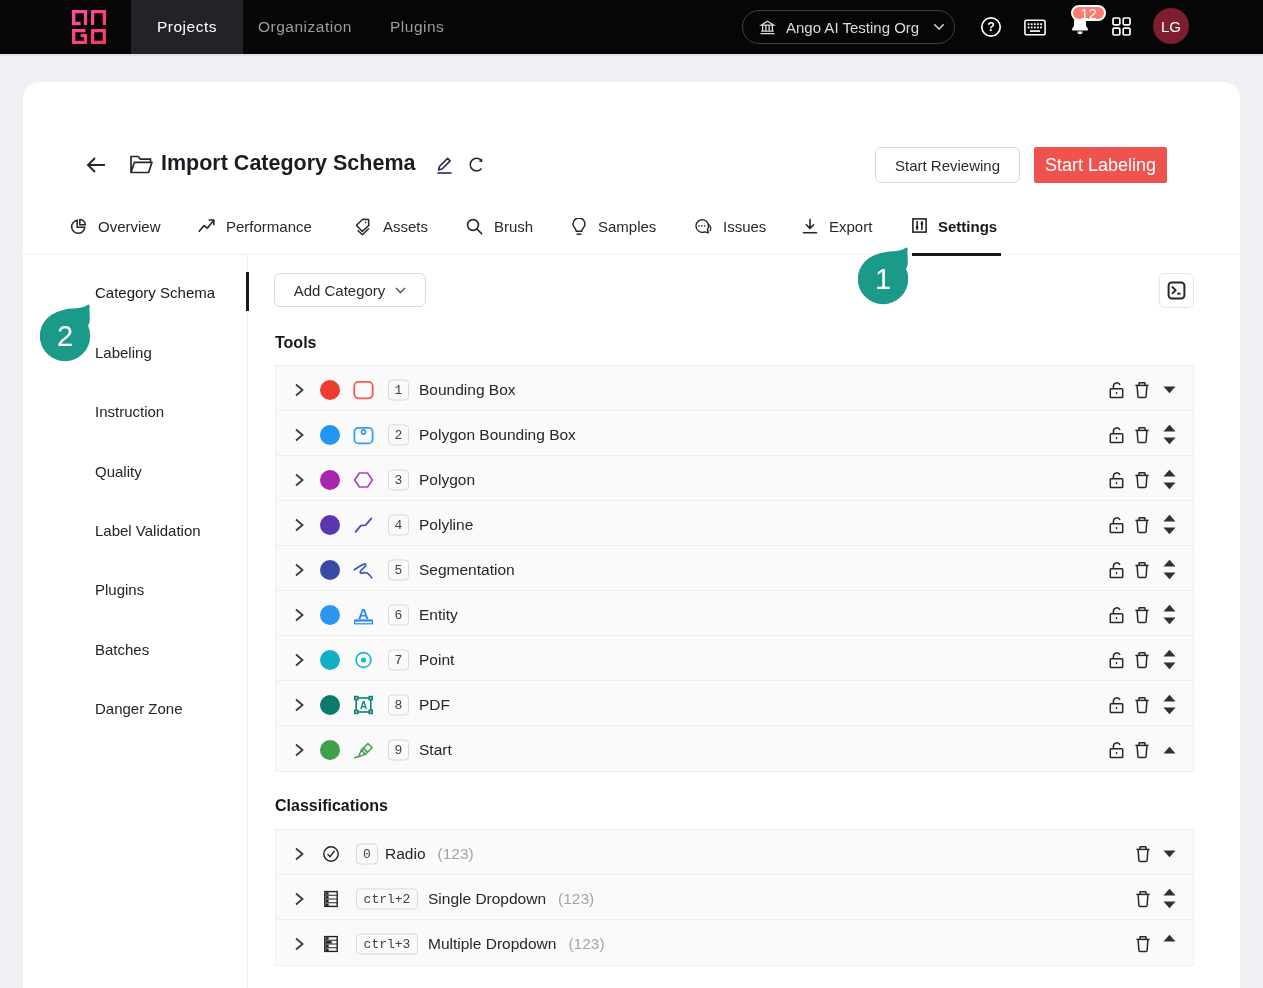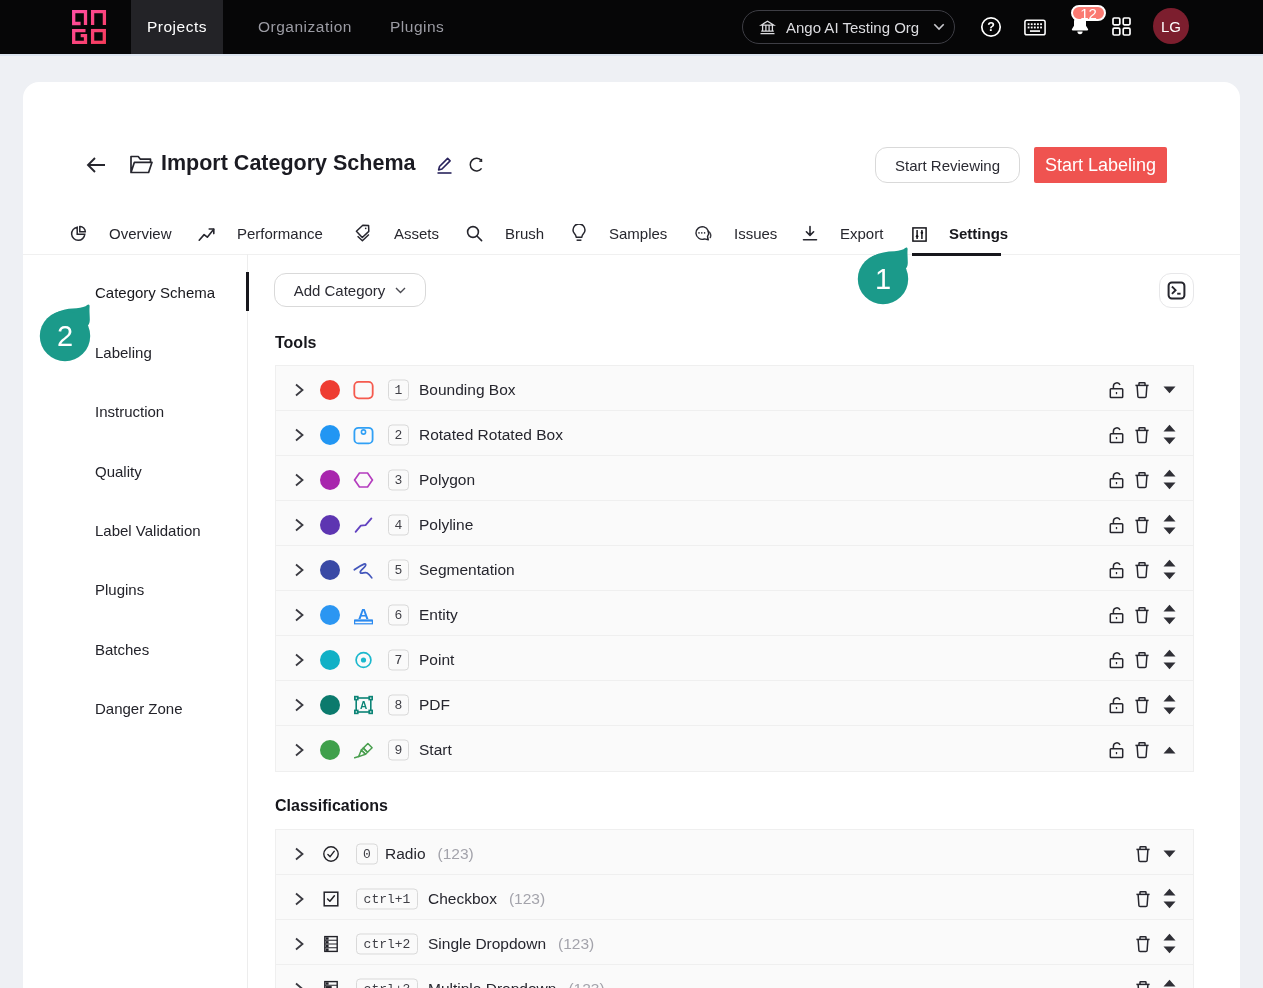--- a/index.html
+++ b/index.html
@@ -1,24 +1,24 @@
 <!DOCTYPE html>
 <html><head><meta charset="utf-8">
 <style>
 *{margin:0;padding:0;box-sizing:border-box}
 html,body{width:1263px;height:988px;overflow:hidden;background:#eef0f4;font-family:"Liberation Sans",sans-serif}
 .abs{position:absolute}
 #nav{position:absolute;left:0;top:0;width:1263px;height:54px;background:#060607}
-#nav .tab-active{position:absolute;left:131px;top:0;width:92px;height:54px;background:#232327;color:#fff;font-size:15.5px;font-weight:500;letter-spacing:.5px;display:flex;align-items:center;justify-content:center}
+#nav .tab-active{position:absolute;left:131px;top:0;width:112px;height:54px;background:#232327;color:#fff;font-size:15.5px;font-weight:500;letter-spacing:.5px;display:flex;align-items:center;justify-content:center}
 .navlink{position:absolute;top:0;height:54px;display:flex;align-items:center;color:#9b9ba3;font-size:15.5px;letter-spacing:.5px}
 #orgpill{position:absolute;left:742px;top:10px;width:213px;height:34px;border:1px solid #3d3d44;border-radius:17px;display:flex;align-items:center;color:#dcdce0;font-size:15px}
 #card{position:absolute;left:23px;top:82px;width:1217px;height:940px;background:#fff;border-radius:16px}
-.btn1{position:absolute;border:1px solid #d9d9d9;background:#fff;border-radius:12px;font-size:15px;color:#2b2b33;display:flex;align-items:center;justify-content:center}
+.btn1{position:absolute;border:1px solid #d9d9d9;background:#fff;border-radius:6px;font-size:15px;color:#2b2b33;display:flex;align-items:center;justify-content:center}
 .btn2{position:absolute;background:#ef5350;border-radius:2px;font-size:18px;color:#fff;display:flex;align-items:center;justify-content:center}
-.tabitem{position:absolute;top:136px;height:24px;display:flex;align-items:flex-end;gap:22px;font-size:15px;color:#27272e}
+.tabitem{position:absolute;top:136px;height:24px;display:flex;align-items:flex-start;gap:11px;font-size:15px;color:#27272e}
 .tabitem svg{flex:0 0 auto}
 #tabline{position:absolute;left:0;top:171.5px;width:1217px;height:1px;background:#f0f0f0}
 #tabunderline{position:absolute;left:889px;top:170.5px;width:89px;height:3px;background:#17171c}
 .side{position:absolute;left:72px;height:22px;display:flex;align-items:center;font-size:15px;color:#23232a;white-space:nowrap}
 #sideborder{position:absolute;left:224px;top:172px;width:1px;height:768px;background:#ededed}
 #sideactive{position:absolute;left:223px;top:190px;width:3px;height:39px;background:#17171c}
 .h2{position:absolute;left:252px;font-size:16px;font-weight:700;color:#17171c}
 .tbl{position:absolute;left:252px;width:919px;background:#fafafa;border:1px solid #efefef}
 .row{position:relative;width:100%;height:45px;border-bottom:1px solid #efefef}
 .row:last-child{border-bottom:none}
@@ -230,21 +230,21 @@
       <div class="row">
         <svg class="rc" style="left:17.5px" width="10" height="14" viewBox="0 0 10 14" fill="none">
           <path d="M2 1.5 L8.5 7 L2 12.5" stroke="#3a3a41" stroke-width="1.8"></path>
         </svg>
         <span class="rc dot" style="left:43.7px;background:#2196f3"></span>
         <svg class="rc" style="left:76.7px" width="21" height="20" viewBox="0 0 21 20" fill="none">
           <rect x="1.4" y="2.8" width="18.2" height="15.6" rx="4" stroke="#31a0f5" stroke-width="1.8"></rect>
           <circle cx="10.5" cy="7" r="2.1" fill="#fafafa" stroke="#31a0f5" stroke-width="1.6"></circle>
         </svg>
         <div class="kbd" style="left:112px;width:21px">2</div>
-        <div class="tname" style="left:143px">Rotated Rotated Box</div>
+        <div class="tname" style="left:143px">Polygon Bounding Box</div>
         <svg class="rc" style="left:831.5px" width="17" height="18" viewBox="0 0 17 18" fill="none" stroke="#26262e" stroke-width="1.5">
           <rect x="2.3" y="7.8" width="12.4" height="8.7" rx="0.8"></rect>
           <path d="M5.4 7.8 V5.2 A3.4 3.4 0 0 1 12 4.1"></path>
           <path d="M8.5 11 V13.2" stroke-width="1.3"></path>
         </svg>
         <svg class="rc" style="left:858px" width="16" height="18" viewBox="0 0 16 18" fill="none" stroke="#26262e" stroke-width="1.5">
           <path d="M1.4 4.4 H14.6"></path>
           <path d="M5 4.2 V2.3 A0.6 0.6 0 0 1 5.6 1.7 H10.4 A0.6 0.6 0 0 1 11 2.3 V4.2"></path>
           <path d="M3.1 4.6 L3.9 15.5 A1.2 1.2 0 0 0 5.1 16.6 H10.9 A1.2 1.2 0 0 0 12.1 15.5 L12.9 4.6"></path>
         </svg>
@@ -481,42 +481,20 @@
           <path d="M3.1 4.6 L3.9 15.5 A1.2 1.2 0 0 0 5.1 16.6 H10.9 A1.2 1.2 0 0 0 12.1 15.5 L12.9 4.6"></path>
         </svg>
         <svg class="rc" style="left:886.5px" width="13" height="8" viewBox="0 0 13 8">
           <path d="M0.5 0.5 H12.5 L6.5 7.2 Z" fill="#2f2f36"></path>
         </svg>
       </div>
       <div class="row">
         <svg class="rc" style="left:17.5px" width="10" height="14" viewBox="0 0 10 14" fill="none">
           <path d="M2 1.5 L8.5 7 L2 12.5" stroke="#3a3a41" stroke-width="1.8"></path>
         </svg>
-        <svg class="rc" style="left:46px" width="18" height="18" viewBox="0 0 18 18" fill="none" stroke="#222228" stroke-width="1.5">
-          <rect x="2.2" y="2.2" width="13.6" height="13.6"></rect>
-          <path d="M5.6 9 L7.9 11.3 L12.4 5.8" stroke-linecap="round" stroke-linejoin="round"></path>
-        </svg>
-        <div class="kbd" style="left:80px;width:62px">ctrl+1</div>
-        <div class="tname" style="left:152px">Checkbox<span class="cnt">(123)</span></div>
-        <svg class="rc" style="left:858.5px" width="16" height="18" viewBox="0 0 16 18" fill="none" stroke="#26262e" stroke-width="1.5">
-          <path d="M1.4 4.4 H14.6"></path>
-          <path d="M5 4.2 V2.3 A0.6 0.6 0 0 1 5.6 1.7 H10.4 A0.6 0.6 0 0 1 11 2.3 V4.2"></path>
-          <path d="M3.1 4.6 L3.9 15.5 A1.2 1.2 0 0 0 5.1 16.6 H10.9 A1.2 1.2 0 0 0 12.1 15.5 L12.9 4.6"></path>
-        </svg>
-        <svg class="rc" style="left:886.5px;margin-top:-6.5px" width="13" height="8" viewBox="0 0 13 8">
-          <path d="M0.5 7.5 H12.5 L6.5 0.8 Z" fill="#2f2f36"></path>
-        </svg>
-        <svg class="rc" style="left:886.5px;margin-top:6.5px" width="13" height="8" viewBox="0 0 13 8">
-          <path d="M0.5 0.5 H12.5 L6.5 7.2 Z" fill="#2f2f36"></path>
-        </svg>
-      </div>
-      <div class="row">
-        <svg class="rc" style="left:17.5px" width="10" height="14" viewBox="0 0 10 14" fill="none">
-          <path d="M2 1.5 L8.5 7 L2 12.5" stroke="#3a3a41" stroke-width="1.8"></path>
-        </svg>
         <svg class="rc" style="left:46px" width="18" height="18" viewBox="0 0 18 18" fill="none" stroke="#222228" stroke-width="1.4">
           <rect x="2.8" y="1.6" width="12.4" height="14.8"></rect>
           <path d="M2.8 5.3 H15.2 M2.8 9 H15.2 M2.8 12.7 H15.2" stroke-width="1.1"></path>
           <g fill="#222228">
             <rect x="4.4" y="3" width="1.5" height="1"></rect>
             <rect x="4.4" y="6.8" width="1.5" height="1"></rect>
             <rect x="4.4" y="10.4" width="1.5" height="1"></rect>
             <rect x="4.4" y="14.2" width="1.5" height="1"></rect>
           </g>
         </svg>

